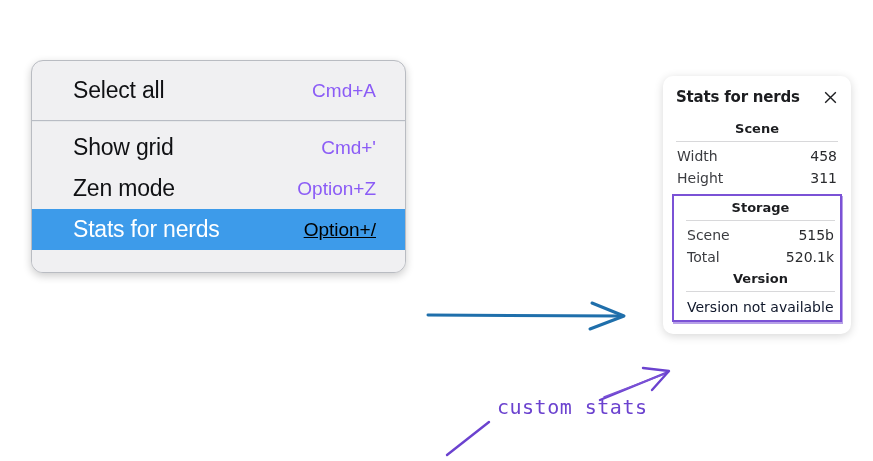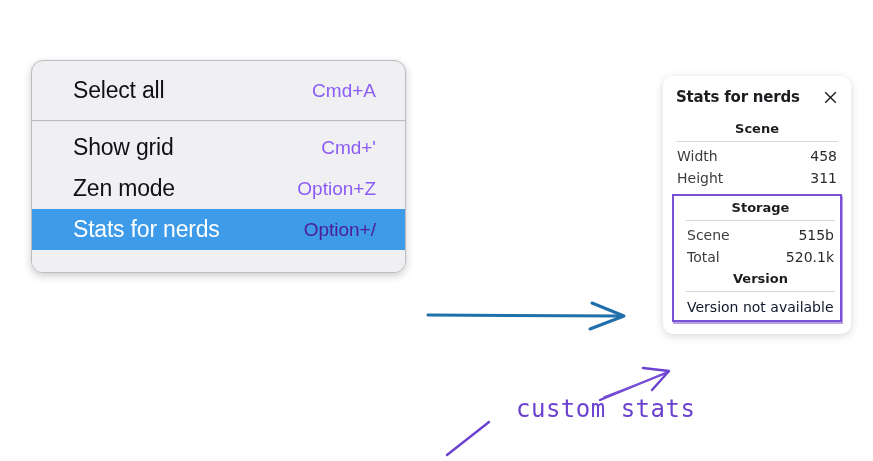--- a/index.html
+++ b/index.html
@@ -56,21 +56,21 @@
   }
   .menu-item .mi-shortcut {
     font-size: 19px;
     color: #8b5cf6;
     white-space: nowrap;
   }
   .menu-item.selected {
     background: #3d9bea;
   }
   .menu-item.selected .mi-label { color: #ffffff; }
-  .menu-item.selected .mi-shortcut { color: #4c1d95; }
+  .menu-item.selected .mi-shortcut { color: #000000; text-decoration: underline; }
   .menu-tail { height: 22px; background: #f0f0f2; }
 
   
   #stats-panel {
     position: absolute;
     left: 663px;
     top: 76px;
     width: 188px;
     background: #ffffff;
     border-radius: 10px;
@@ -139,25 +139,24 @@
     position: absolute;
     left: 0; top: 0;
     width: 873px; height: 461px;
     pointer-events: none;
   }
   #custom-stats-label {
     position: absolute;
     left: 497px;
     top: 395px;
     font-family: "DejaVu Sans Mono", monospace;
-    font-size: 24px;
+    font-size: 20px;
     color: #6b42cf;
     letter-spacing: 0.5px;
     white-space: nowrap;
-    margin-left: 19px;
   }
 </style>
 </head>
 <body>
 
 <div id="context-menu">
 
   <div class="menu-group first">
     <div class="menu-item">
       <span class="mi-label">Select all</span>

